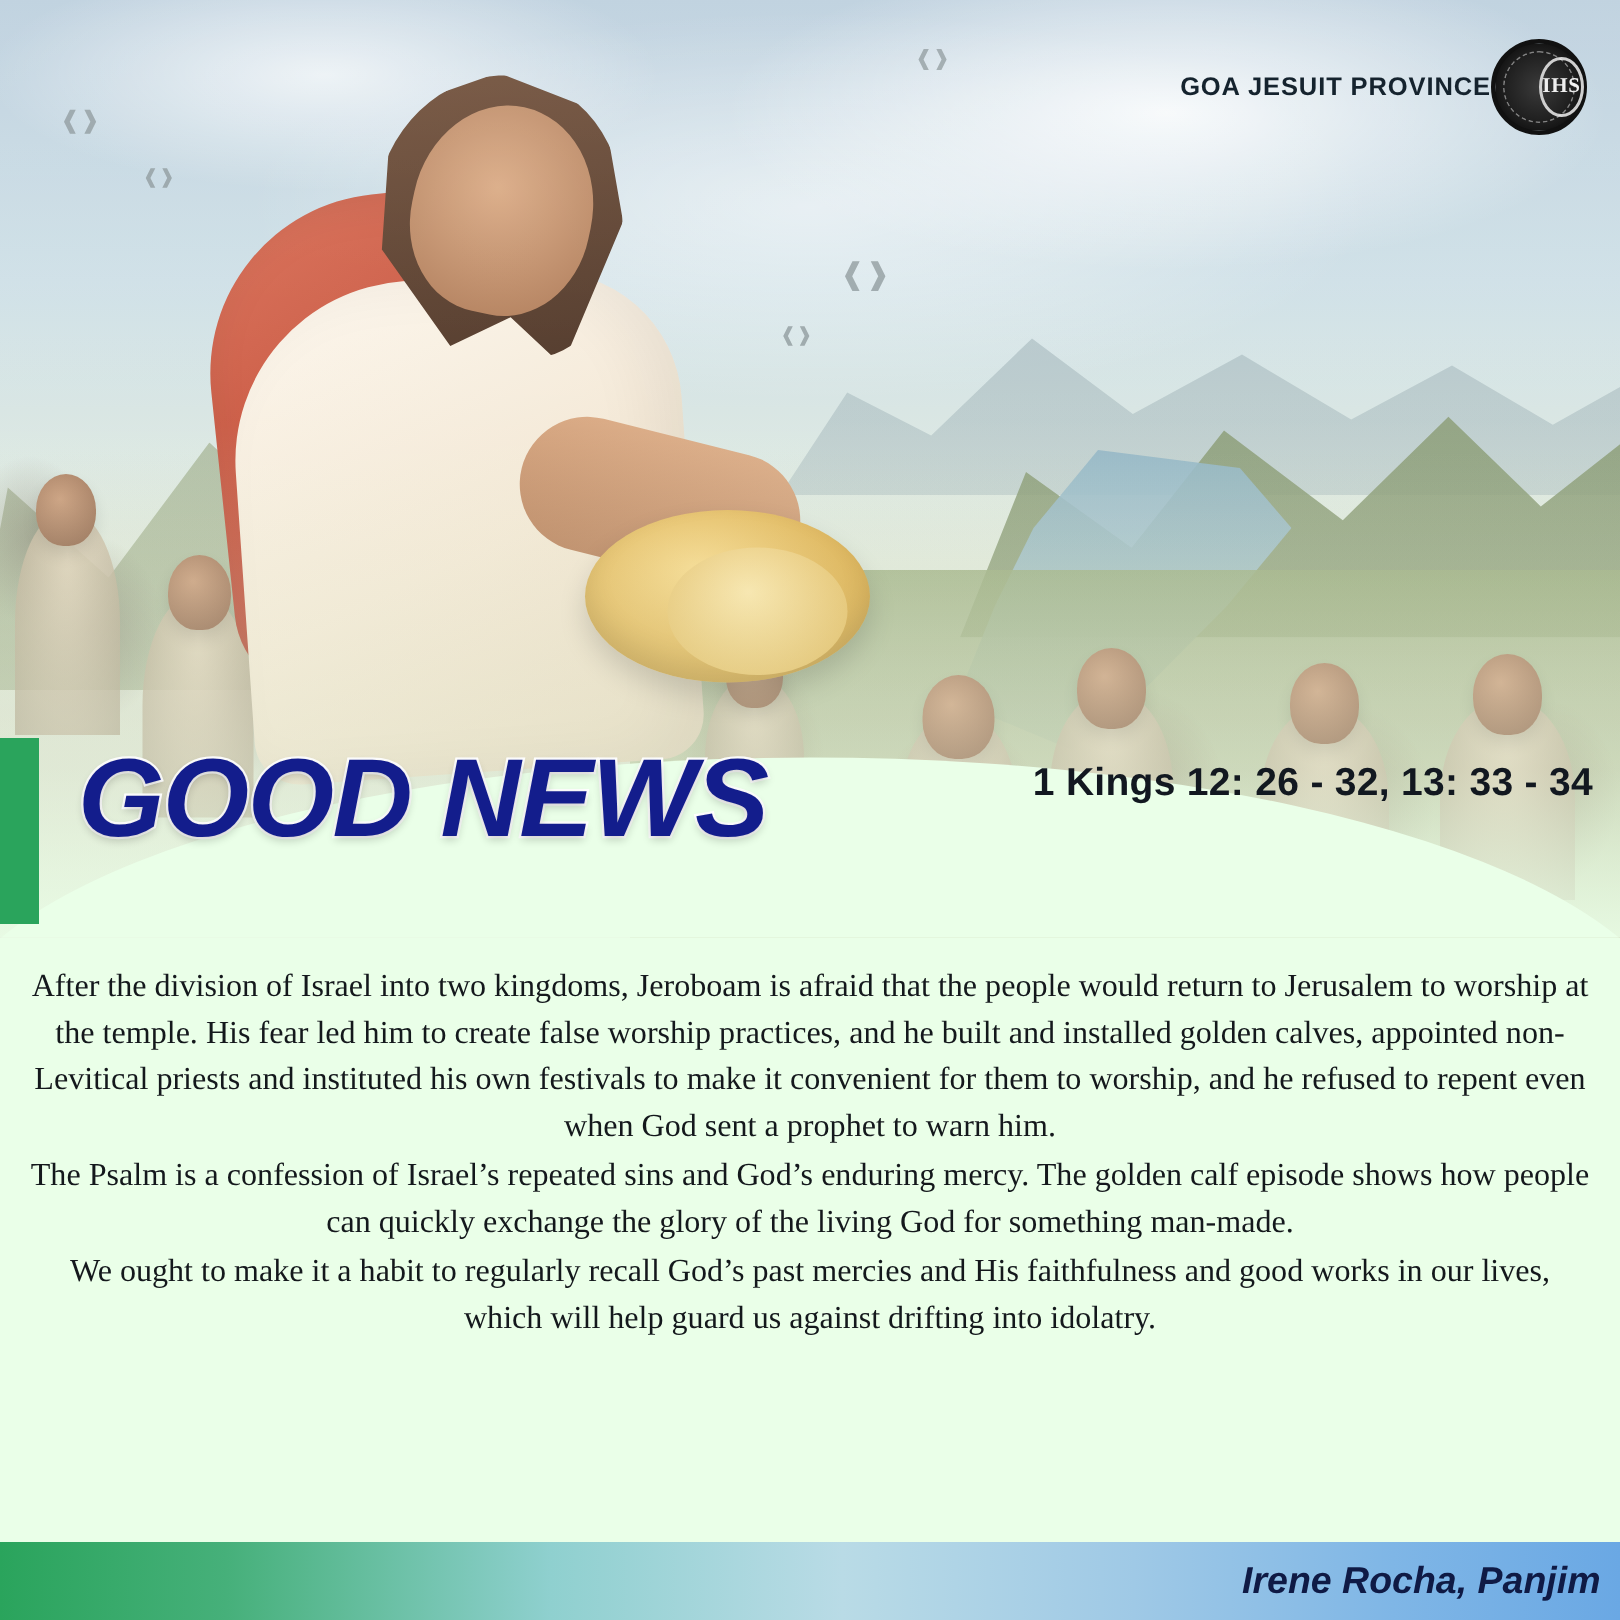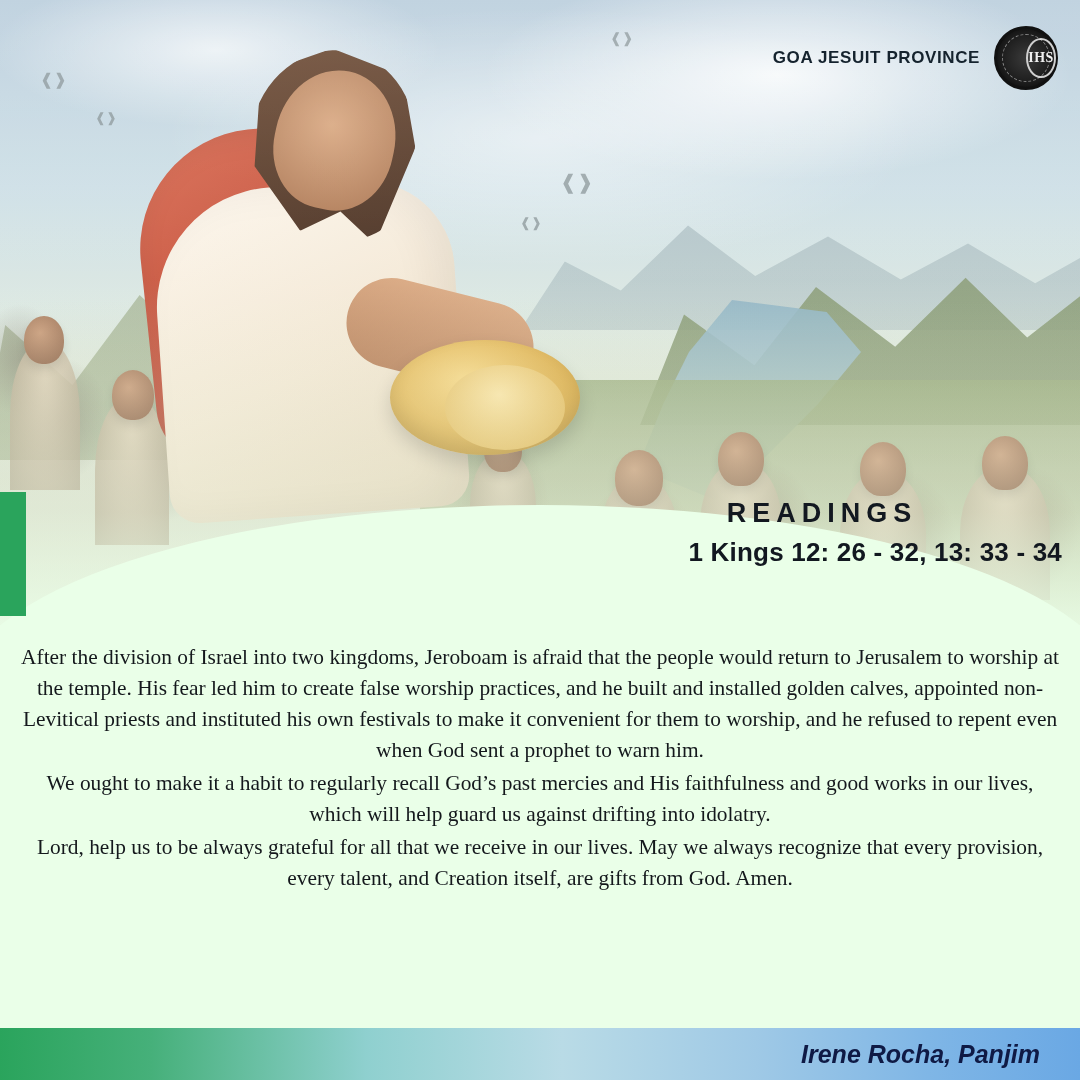--- a/index.html
+++ b/index.html
@@ -139,21 +139,21 @@
   
   .hero-curve {
     position:absolute; left:-40px; bottom:-70px; width:1160px; height:190px;
     background:#eaffe8;
     border-radius: 50% 50% 0 0 / 100% 100% 0 0;
   }
 
   
   .province-row {
     position:absolute; right:22px; top:26px;
-    display:flex; align-items:center; gap:14px;
+    display:flex; align-items:center; gap:0;
   }
   .province-text {
     font-size:17px; font-weight:bold; letter-spacing:.6px; color:#15232e;
   }
   .seal {
     width:64px; height:64px; border-radius:50%;
     background: radial-gradient(circle at 50% 50%, #3a3a3a 0%, #1d1d1d 60%, #000 100%);
     border:3px solid #111;
     display:flex; align-items:center; justify-content:center;
     position:relative;
@@ -219,21 +219,21 @@
   .para.indent { text-indent: 0; }
 
   
   .footer {
     position:absolute; left:0; bottom:0; width:1080px; height:52px;
     background: linear-gradient(90deg,#2aa45c 0%, #46b07a 14%, #8fd0cf 34%, #b9dbe6 52%, #9fc9e6 70%, #7fb6e6 86%, #6aa8e4 100%);
     display:flex; align-items:center; justify-content:flex-end;
   }
   .author {
     font-size:25px; font-weight:bold; font-style:italic; color:#0f1a45;
-    padding-right:40px;
+    padding-right:13px;
   }
 </style>
 </head>
 <body>
 
 <div class="hero">
   <div class="sky"></div>
   <div class="mtn-far"></div>
   <div class="mtn-mid-r"></div>
   <div class="mtn-left"></div>
@@ -281,28 +281,28 @@
 <div class="province-row">
   <div class="province-text">GOA JESUIT PROVINCE</div>
   <div class="seal">
     <div class="seal-ring"></div>
     <div class="seal-inner">IHS</div>
   </div>
 </div>
 
 <div class="green-bar"></div>
 <div class="title-wrap">
+  <div class="good-news">GOOD NEWS</div>
 </div>
 
 <div class="readings">
-  <div class="readings-label">READINGS</div>
   <div class="reading-line">1 Kings 12: 26 - 32, 13: 33 - 34</div>
 </div>
 
 <div class="body-area">
   <p class="para indent">After the division of Israel into two kingdoms, Jeroboam is afraid that the people would return to Jerusalem to worship at the temple. His fear led him to create false worship practices, and he built and installed golden calves, appointed non-Levitical priests and instituted his own festivals to make it convenient for them to worship, and he refused to repent even when God sent a prophet to warn him.</p>
+  <p class="para">The Psalm is a confession of Israel’s repeated sins and God’s enduring mercy. The golden calf episode shows how people can quickly exchange the glory of the living God for something man-made.</p>
   <p class="para">We ought to make it a habit to regularly recall God’s past mercies and His faithfulness and good works in our lives, which will help guard us against drifting into idolatry.</p>
-  <p class="para">Lord, help us to be always grateful for all that we receive in our lives. May we always recognize that every provision, every talent, and Creation itself, are gifts from God. Amen.</p>
 </div>
 
 <div class="footer">
   <div class="author">Irene Rocha, Panjim</div>
 </div>
 
 </body></html>

